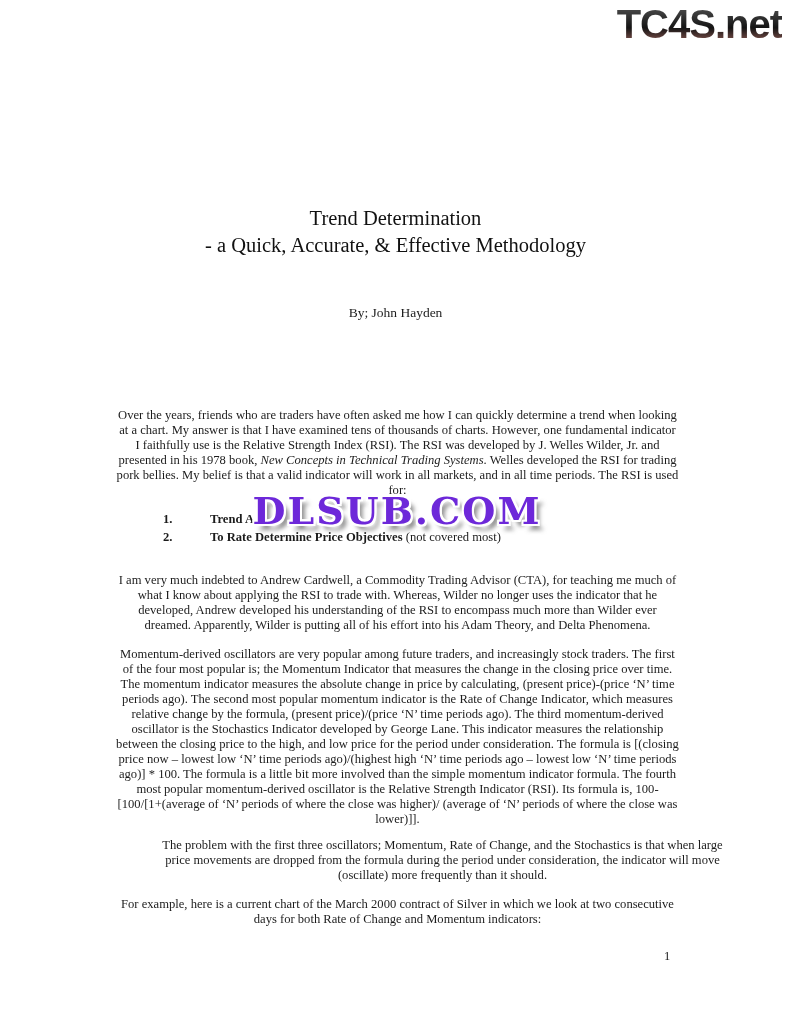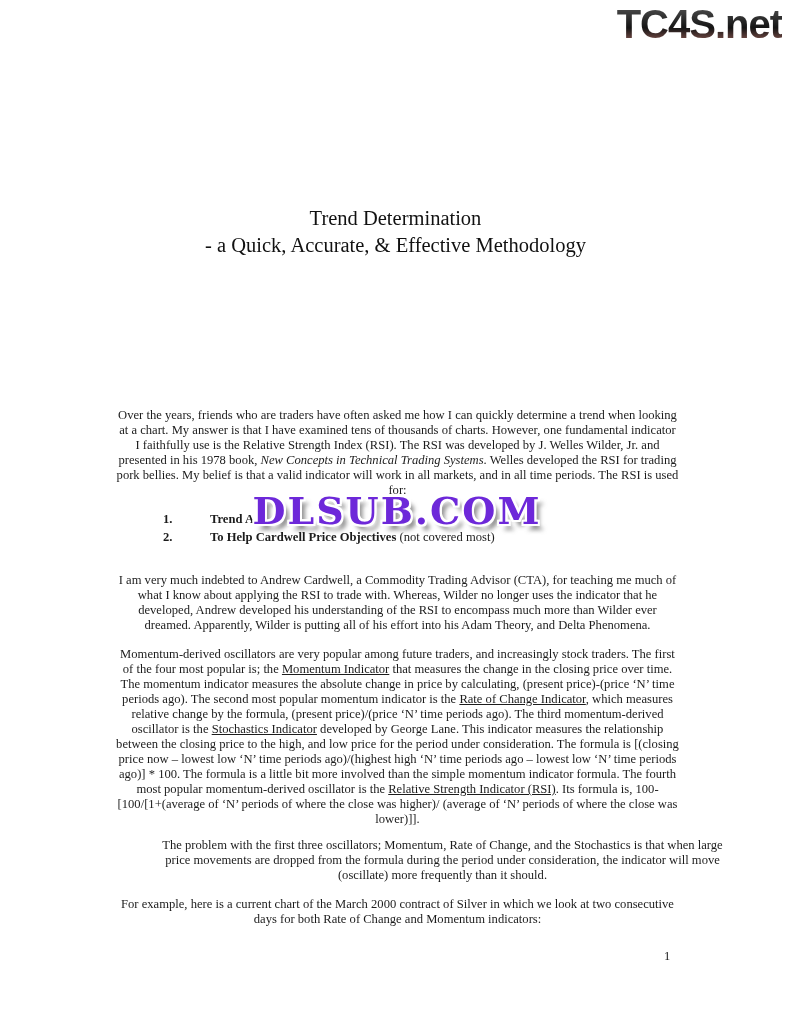--- a/index.html
+++ b/index.html
@@ -31,21 +31,21 @@
     position:absolute; left:116px; width:563px; margin:0;
     font-size:12.6px; line-height:15px; text-align:center;
   }
   .p1 { top:408px; }
   .p2 { top:573px; }
   .p3 { top:647px; }
   .p4 { top:838px;margin-left:45px; }
   .p5 { top:897px; }
 
   .para .i { font-style:italic; }
-  .para .u { text-decoration:underline; }
+  .para .u { }
 
   .list { position:absolute; left:163px; top:510px; font-size:12.6px; line-height:18px; }
   .list .li { white-space:nowrap; }
   .list .num { display:inline-block; width:47px; font-weight:700; }
   .list .bold { font-weight:700; }
   .list .plain { font-weight:400; }
 
   
   .watermark {
     position:absolute; top:489px; left:250px; width:294px; text-align:center;
@@ -78,29 +78,30 @@
 
 <div class="sheet">
 
   <div class="header-logo">TC4S.net</div>
 
   <div class="title">
     <div>Trend Determination</div>
     <div>- a Quick, Accurate, &amp; Effective Methodology</div>
   </div>
 
+  <div class="byline">By; John Hayden</div>
 
   <p class="para p1"><span>Over the years, friends who are traders have often asked me how I can quickly determine a trend when looking at a chart. My answer is that I have examined tens of thousands of charts. However, one fundamental indicator I faithfully use is the Relative Strength Index (RSI). The RSI was developed by J. Welles Wilder, Jr. and presented in his 1978 book, </span><span class="i">New Concepts in Technical Trading Systems</span><span>. Welles developed the RSI for trading pork bellies. My belief is that a valid indicator will work in all markets, and in all time periods.  The RSI is used for:</span></p>
 
   <div class="list">
     <div class="li">
       <span class="num">1.</span><span class="bold">Trend A</span><span class="plain"></span>
     </div>
     <div class="li">
-      <span class="num">2.</span><span class="bold">To Help Cardwell Price Objectives</span><span class="plain"> (not covered most)</span>
+      <span class="num">2.</span><span class="bold">To Rate Determine Price Objectives</span><span class="plain"> (not covered most)</span>
     </div>
   </div>
 
   <p class="para p2"><span>I am very much indebted to Andrew Cardwell, a Commodity Trading Advisor (CTA), for teaching me much of what I know about applying the RSI to trade with. Whereas, Wilder no longer uses the indicator that he developed, Andrew developed his understanding of the RSI to encompass much more than Wilder ever dreamed. Apparently, Wilder is putting all of his effort into his Adam Theory, and Delta Phenomena.</span></p>
   <p class="para p3"><span>Momentum-derived oscillators are very popular among future traders, and increasingly stock traders. The first of the four most popular is; the </span><span class="u">Momentum Indicator</span><span> that measures the change in the closing price over time. The momentum indicator measures the absolute change in price by calculating,  (present price)-(price ‘N’ time periods ago). The second most popular momentum indicator is the </span><span class="u">Rate of Change Indicator</span><span>, which measures relative change by the formula, (present price)/(price ‘N’ time periods ago). The third momentum-derived oscillator is the </span><span class="u">Stochastics Indicator</span><span> developed by George Lane. This indicator measures the relationship between the closing price to the high, and low price for the period under consideration. The formula is [(closing price now – lowest low ‘N’ time periods ago)/(highest high ‘N’ time periods ago – lowest low ‘N’ time periods ago)] * 100. The formula is a little bit more involved than the simple momentum indicator formula. The fourth most popular momentum-derived oscillator is the </span><span class="u">Relative Strength Indicator (RSI)</span><span>. Its formula is, 100-[100/[1+(average of ‘N’ periods of where the close was higher)/ (average of ‘N’ periods of where the close was lower)]].</span></p>
   <p class="para p4"><span>The problem with the first three oscillators; Momentum, Rate of Change, and the Stochastics is that when large price movements are dropped from the formula during the period under consideration, the indicator will move (oscillate) more frequently than it should.</span></p>
   <p class="para p5"><span>For example, here is a current chart of the March 2000 contract of Silver in which we look at two consecutive days for both Rate of Change and Momentum indicators:</span></p>
 
   <div class="watermark">DLSUB.COM</div>
 

